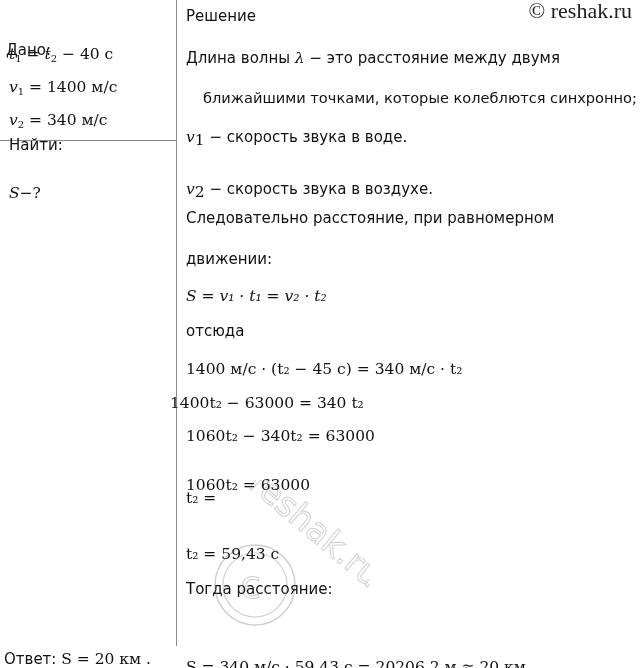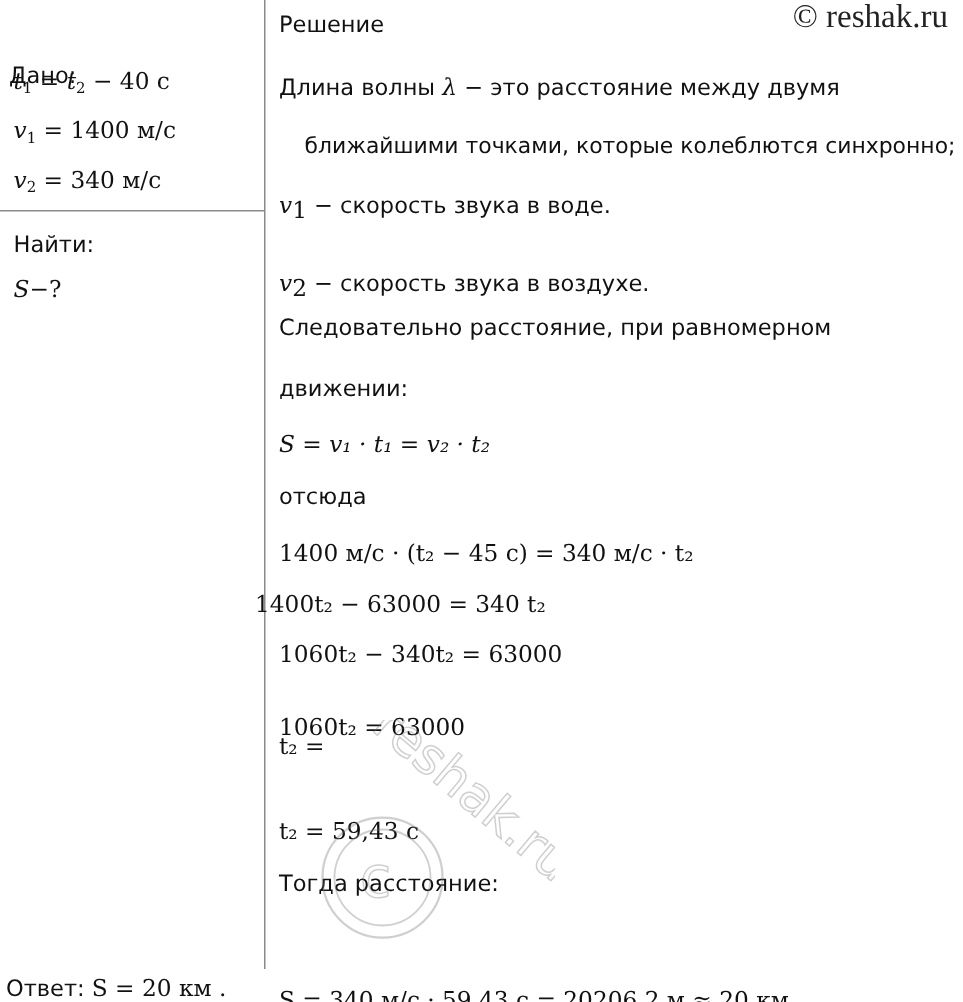--- a/index.html
+++ b/index.html
@@ -29,21 +29,21 @@
 <div class="t math" style="left:9px; top:45px;">
   <span class="m-i">t</span><sub>1</sub><span> = </span><span class="m-i">t</span><sub>2</sub><span> − 40 с</span>
 </div>
 <div class="t math" style="left:9px; top:78px;">
   <span class="m-i">v</span><sub>1</sub><span> = 1400  м/с</span>
 </div>
 <div class="t math" style="left:9px; top:111px;">
   <span class="m-i">v</span><sub>2</sub><span> = 340  м/с</span>
 </div>
 
-<div class="t sans" style="left:9px; top:154px;">Найти:</div>
+<div class="t sans" style="left:9px; top:136px;">Найти:</div>
 <div class="t math" style="left:9px; top:184px;">
   <span class="m-i">S</span><span>−?</span>
 </div>
 
 <div class="t sans" style="left:186px; top:7px;">Решение</div>
 <div class="t sans" style="left:186px; top:49px;">
   <span>Длина волны </span><span class="math m-i">λ</span><span> − это расстояние между двумя</span>
 </div>
 <div class="t sans" style="left:186px; top:89px; font-size:14.6px;margin-left:17px;">ближайшими точками, которые колеблются синхронно;</div>
 <div class="t sans" style="left:186px; top:128px;">

